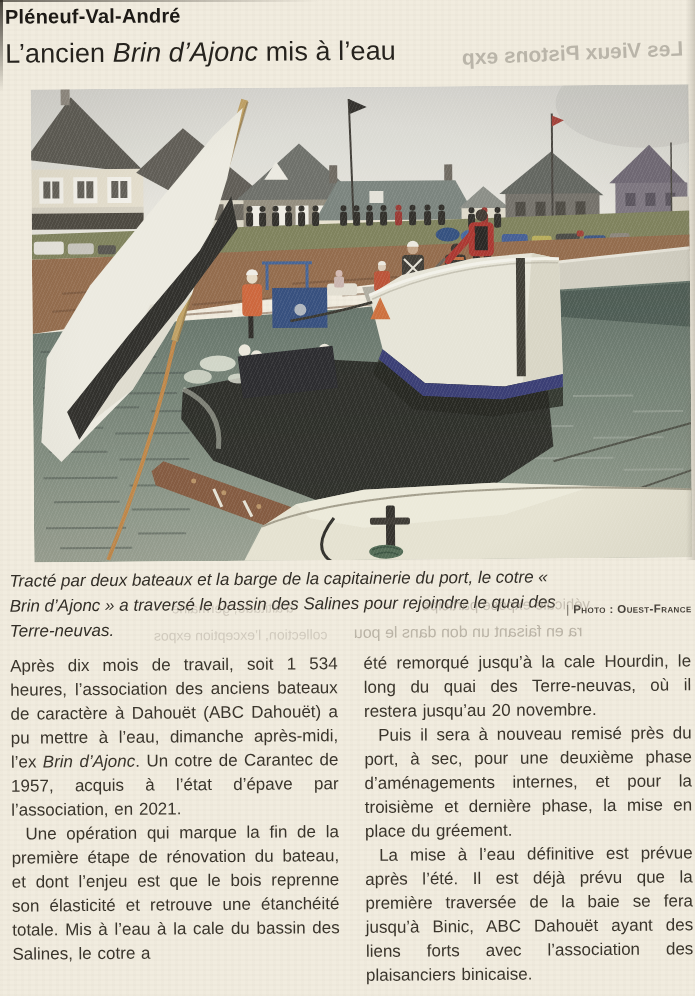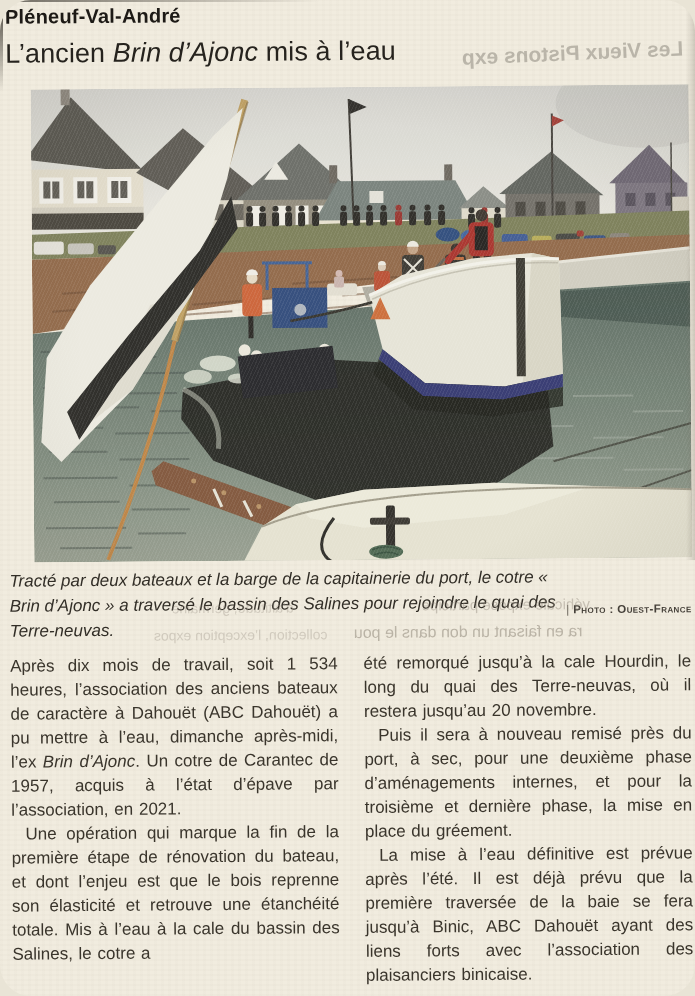--- a/index.html
+++ b/index.html
@@ -1,21 +1,21 @@
 <!DOCTYPE html>
 <html lang="fr"><head>
 <meta charset="utf-8">
 <style>
   html,body{margin:0;padding:0;background:#e9e4d6;}
   .scan{position:relative;width:695px;height:996px;overflow:hidden;
     font-family:"Liberation Sans",sans-serif;
     background:
       radial-gradient(ellipse 220px 90px at 88% 9%, rgba(170,166,156,.30), transparent 70%),
       linear-gradient(90deg,#efead d0 0%, #f2eee3 55%, #ece7da 96%, #e3decf 100%);
-    background-color:#f1ecdf;border-radius:31px;}
+    background-color:#f1ecdf;}
   .scan::before{content:"";position:absolute;inset:0;pointer-events:none;
     background:repeating-linear-gradient(0deg, rgba(120,108,90,.025) 0 2px, transparent 2px 5px),
                repeating-linear-gradient(90deg, rgba(120,108,90,.02) 0 3px, transparent 3px 7px);}
   .tilt{position:absolute;inset:0;transform:rotate(-0.45deg);transform-origin:50% 40%;}
 
   .kicker{position:absolute;left:8px;top:3px;font-size:20px;font-weight:700;color:#1d1a16;letter-spacing:.2px;}
   .headline{position:absolute;left:8px;top:36px;margin:0;font-size:27px;font-weight:400;color:#26231e;letter-spacing:.1px;}
   .headline em{font-style:italic;}
 
   .photo{position:absolute;left:33px;top:87px;width:658px;height:473px;margin:0;overflow:hidden;}

